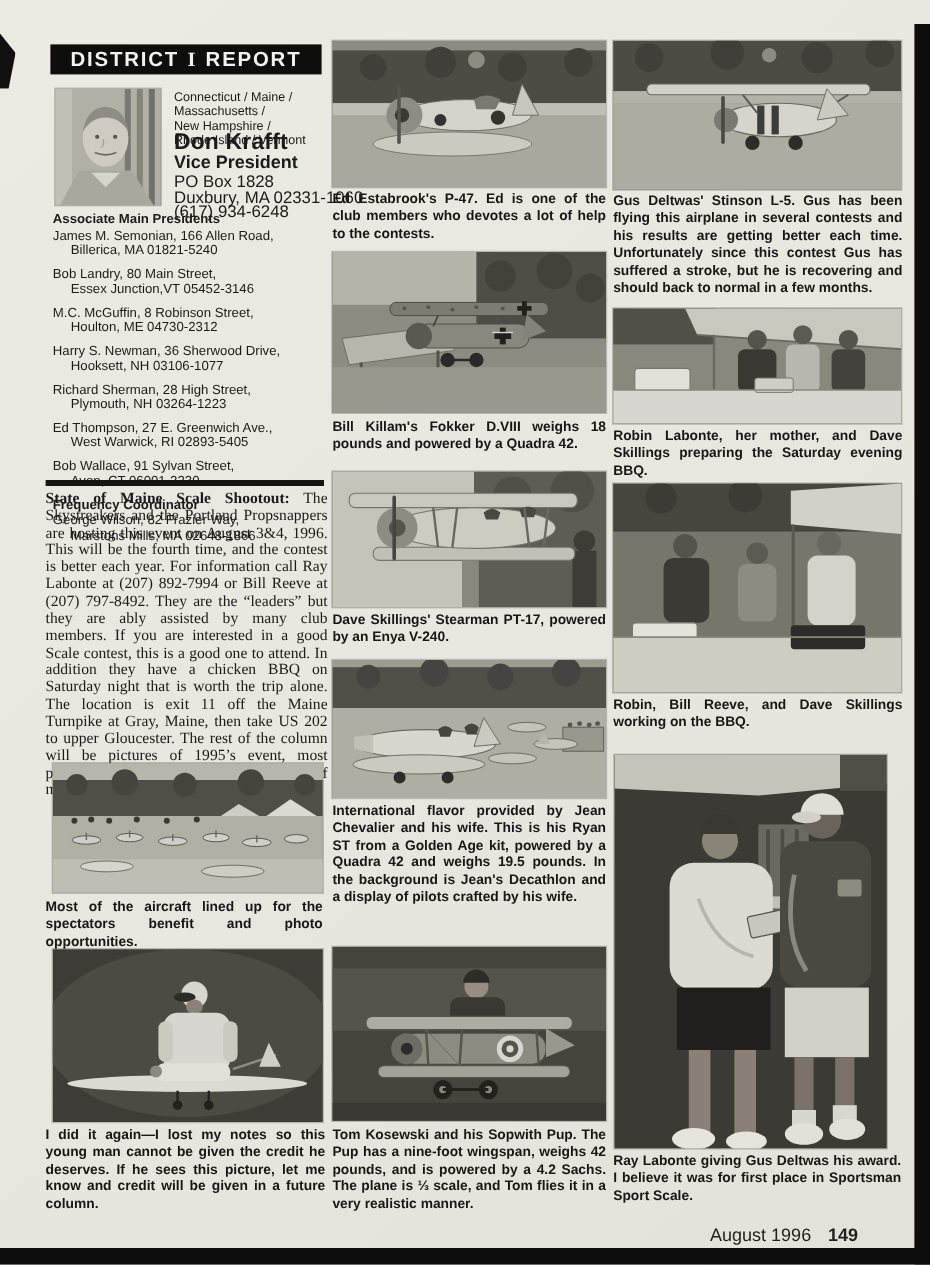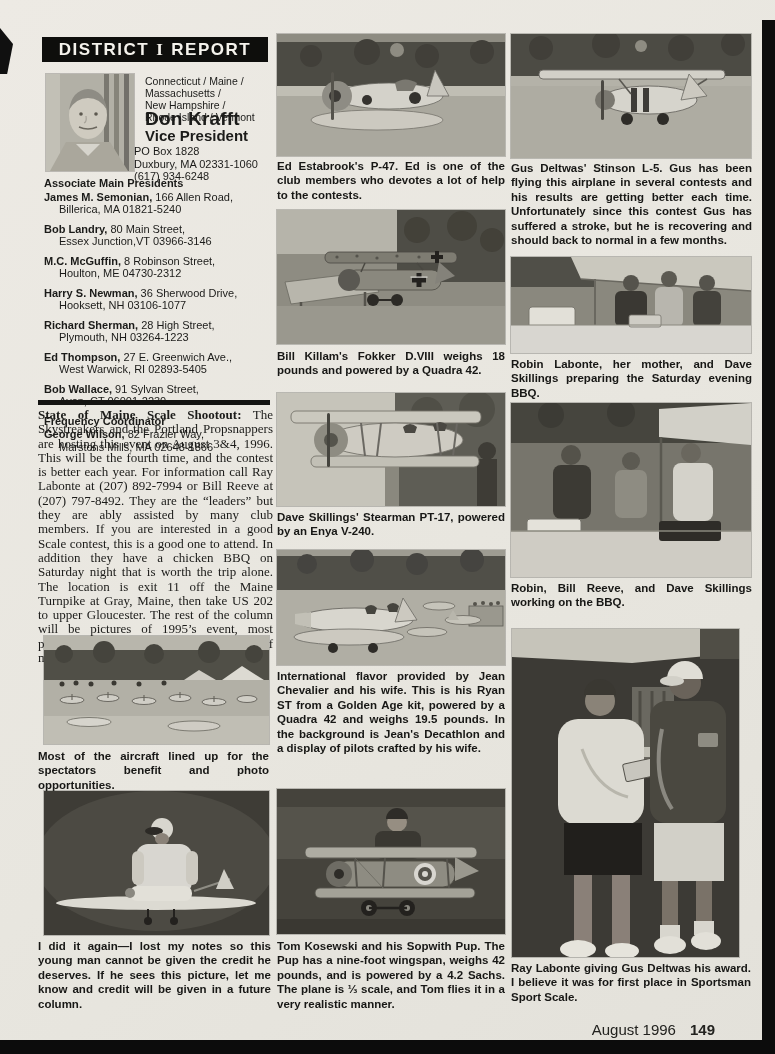--- a/index.html
+++ b/index.html
@@ -10,26 +10,26 @@
   .edge-right{left:762px;top:20px;width:13px;height:1034px;background:#0d0d0d;}
   .corner-mark{left:0;top:28px;width:13px;height:46px;background:#101010;clip-path:polygon(0 0,100% 35%,55% 100%,0 100%);}
   
   .hdr-bar{left:42px;top:37px;width:226px;height:25px;background:#0e0e0c;color:#f4f2ec;display:flex;align-items:center;justify-content:center;font-weight:bold;font-size:17px;letter-spacing:1.5px;}
   .hdr-bar .numeral{font-family:"Liberation Serif",serif;font-weight:bold;margin:0 7px;font-size:17px;}
   
   .portrait{left:46px;top:74px;width:88px;height:97px;background:#9a988e;}
   .region{left:145px;top:75px;width:124px;font-size:10.5px;line-height:12px;}
   .don-name{left:145px;top:108px;font-size:19px;font-weight:bold;letter-spacing:.2px;}
   .don-title{left:145px;top:127px;font-size:15px;font-weight:bold;}
-  .don-addr{left:134px;top:145px;font-size:11px;line-height:12.5px;}
+  .don-addr{left:145px;top:145px;font-size:14px;line-height:12.5px;}
   .officers{left:44px;top:177px;width:226px;font-size:11px;line-height:12.5px;}
   .officers .head{font-weight:bold;margin-bottom:1px;}
   .officer{margin-bottom:7px;}
   .officer .l2{padding-left:15px;}
-  .officer b{font-weight:bold;}
+  .officer b{font-weight:normal;}
   .divider{left:38px;top:400px;width:232px;height:5px;background:#141412;}
   
   .article{left:38px;top:408px;width:235px;font-family:"Liberation Serif",serif;font-size:13px;line-height:14.3px;text-align:justify;}
   .article b{font-weight:bold;margin-top:23px;}
   
   .photo{background:#8a887e;box-shadow:0 0 0 1px rgba(40,40,36,.25);}
   .photo svg{display:block;width:100%;height:100%;}
   
   .cap{font-weight:bold;font-size:11.5px;line-height:14.4px;text-align:justify;color:#171715;}
   
@@ -84,21 +84,21 @@
   </div>
 
   <div class="abs officers">
     <div class="head">Associate Main Presidents</div>
     <div class="officer">
       <div class="l1"><b>James M. Semonian,</b><span> 166 Allen Road,</span></div>
       <div class="l2">Billerica, MA 01821-5240</div>
     </div>
     <div class="officer">
       <div class="l1"><b>Bob Landry,</b><span> 80 Main Street,</span></div>
-      <div class="l2">Essex Junction,VT 03966-3146</div>
+      <div class="l2">Essex Junction,VT 05452-3146</div>
     </div>
     <div class="officer">
       <div class="l1"><b>M.C. McGuffin,</b><span> 8 Robinson Street,</span></div>
       <div class="l2">Houlton, ME 04730-2312</div>
     </div>
     <div class="officer">
       <div class="l1"><b>Harry S. Newman,</b><span> 36 Sherwood Drive,</span></div>
       <div class="l2">Hooksett, NH 03106-1077</div>
     </div>
     <div class="officer">

